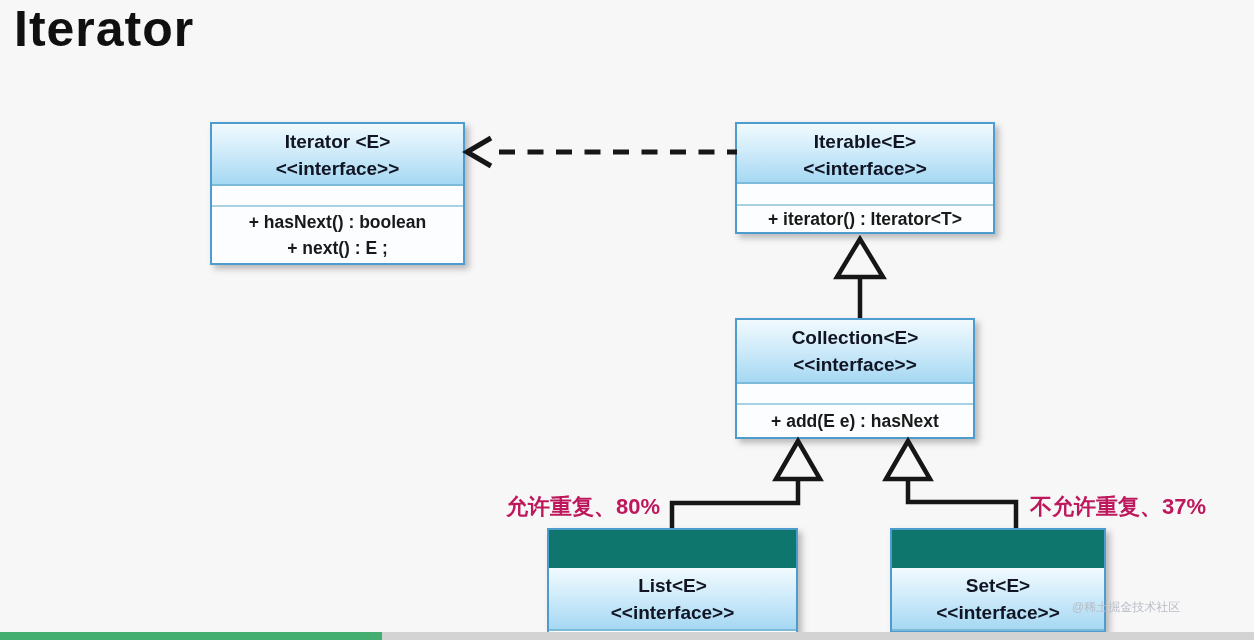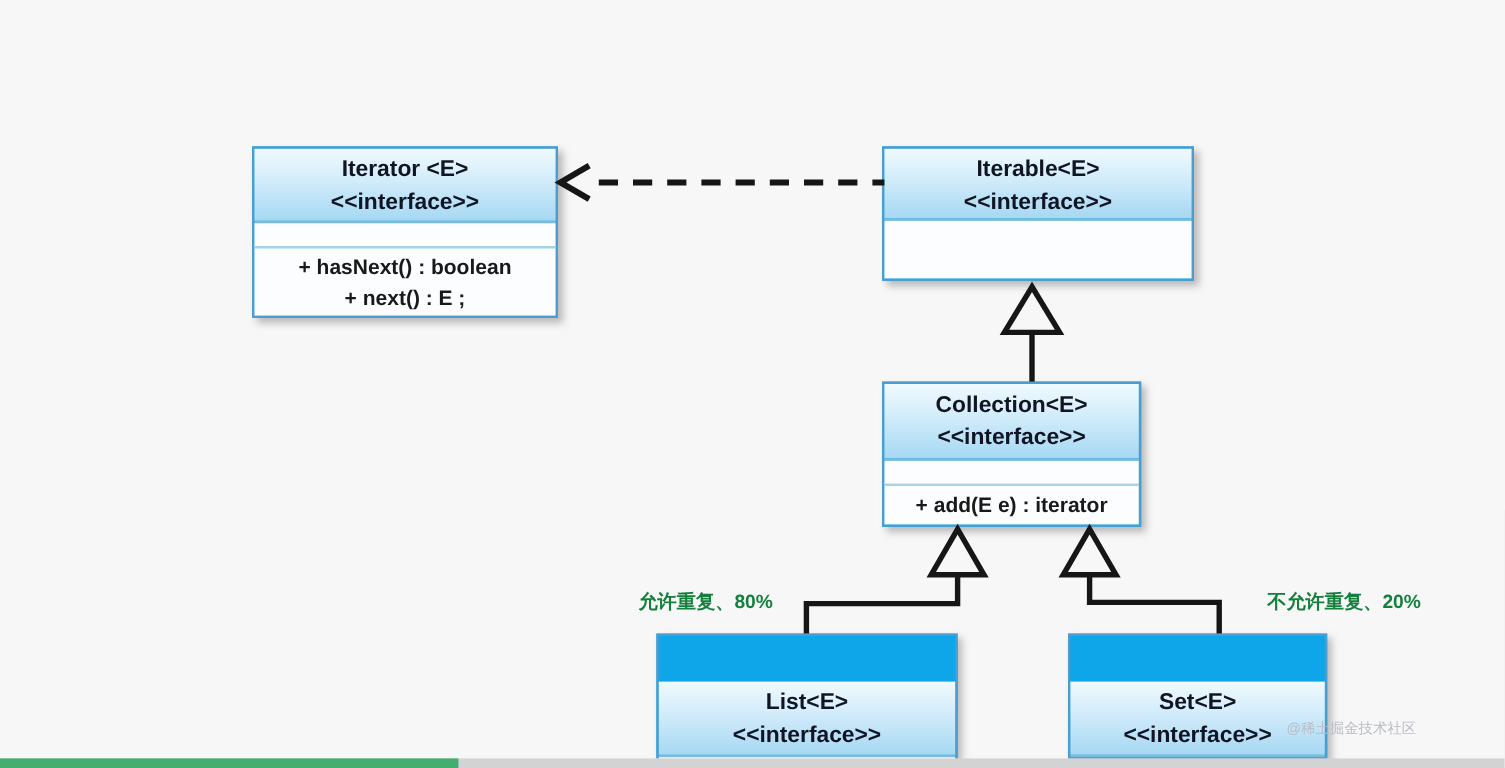--- a/index.html
+++ b/index.html
@@ -9,21 +9,21 @@
     background:#f7f7f8; overflow:hidden;
     font-family:"Liberation Sans", sans-serif;
   }
   .page-title {
     position:absolute; left:14px; top:0px;
     font-size:50px; font-weight:600; color:#101010; letter-spacing:1px;
   }
   
   .uml-box {
     position:absolute; display:flex; flex-direction:column;
-    background:#0ea5e9; border:2px solid #4e9bcd;
+    background:#0f766e; border:2px solid #4e9bcd;
     box-shadow:4px 4px 6px rgba(110,110,110,0.45);
   }
   .uml-header {
     flex:none; text-align:center; padding-top:4px;
     background:linear-gradient(180deg,#f0fafe 0%, #d6eefb 38%, #a6d8f3 100%);
     border-bottom:2px solid #7db9d8;
     color:#101423; font-weight:bold;
   }
   .uml-name, .uml-stereotype { display:block; font-size:19px; line-height:27px; }
   .uml-row {
@@ -33,82 +33,85 @@
   .uml-methods {
     display:flex; flex-direction:column; align-items:center; justify-content:center;
     color:#191919; font-weight:bold; font-size:17.5px; line-height:26px;
   }
   #box-iterator   { left:210px; top:122px; width:255px; height:143px; }
   #box-iterator   .uml-header { height:62px; }
   #box-iterator   .row-attrs  { height:21px; }
   #box-iterable   { left:735px; top:122px; width:260px; height:112px; }
   #box-iterable   .uml-header { height:60px; }
   #box-iterable   .row-attrs  { height:22px; }
-  #box-collection { left:735px; top:318px; width:216px; height:121px; }
+  #box-collection { left:735px; top:318px; width:240px; height:121px; }
   #box-collection .uml-header { height:64px; }
   #box-collection .row-attrs  { height:21px; }
   #box-list { left:547px; top:528px; width:251px; height:104px; }
   #box-set  { left:890px; top:528px; width:216px; height:104px;gap:44px; }
   #box-list .uml-header, #box-set .uml-header { height:63px;margin-top:38px; }
   #box-list .row-attrs,  #box-set .row-attrs  { height:20px; }
   
   .overlay { position:absolute; left:0; top:0; pointer-events:none; }
   
   .note {
-    position:absolute; font-weight:bold; font-size:16px; color:#15803d;
+    position:absolute; font-weight:bold; font-size:22px; color:#be185d;
     white-space:nowrap;
-    margin-left:26px;
   }
   #note-list { left:506px; top:492px; }
   #note-set  { left:1030px; top:492px; }
   .watermark {
     position:absolute; left:1072px; top:599px;
     font-size:12px; color:#b9bdc6; white-space:nowrap;
   }
   
   .progress-track {
     position:absolute; left:0; bottom:0; width:100%; height:8px;
     background:#d3d3d3;
   }
   .progress-fill { height:100%; width:30.5%; background:#44ae71; }
 </style>
 </head>
 <body>
 
 <div class="canvas">
 
+  <div class="page-title">Iterator</div>
 
   <div class="uml-box" id="box-iterator">
     <div class="uml-header">
       <span class="uml-name">Iterator &lt;E&gt;</span>
       <span class="uml-stereotype">&lt;&lt;interface&gt;&gt;</span>
     </div>
     <div class="uml-row row-attrs"></div>
     <div class="uml-row uml-methods">
       <span>+ hasNext() : boolean</span>
       <span>+ next() : E ;</span>
     </div>
   </div>
 
   <div class="uml-box" id="box-iterable">
     <div class="uml-header">
       <span class="uml-name">Iterable&lt;E&gt;</span>
       <span class="uml-stereotype">&lt;&lt;interface&gt;&gt;</span>
     </div>
     <div class="uml-row row-attrs"></div>
+    <div class="uml-row uml-methods">
+      <span>+ iterator() : Iterator&lt;T&gt;</span>
+    </div>
   </div>
 
   <div class="uml-box" id="box-collection">
     <div class="uml-header">
       <span class="uml-name">Collection&lt;E&gt;</span>
       <span class="uml-stereotype">&lt;&lt;interface&gt;&gt;</span>
     </div>
     <div class="uml-row row-attrs"></div>
     <div class="uml-row uml-methods">
-      <span>+ add(E e) : iterator</span>
+      <span>+ add(E e) : hasNext</span>
     </div>
   </div>
 
   <div class="uml-box" id="box-list">
     <div class="uml-header">
       <span class="uml-name">List&lt;E&gt;</span>
       <span class="uml-stereotype">&lt;&lt;interface&gt;&gt;</span>
     </div>
     <div class="uml-row row-attrs"></div>
     <div class="uml-row"></div>
@@ -140,21 +143,21 @@
       <polygon points="798,441 776,479 820,479" fill="#f7f7f8"></polygon>
     </g>
 
     <g stroke="#161616" stroke-width="4.5">
       <polyline points="1016,528 1016,502 908,502 908,479" fill="none"></polyline>
       <polygon points="908,441 886,479 930,479" fill="#f7f7f8"></polygon>
     </g>
   </svg>
 
   <div class="note" id="note-list">允许重复、80%</div>
-  <div class="note" id="note-set">不允许重复、20%</div>
+  <div class="note" id="note-set">不允许重复、37%</div>
 
   <div class="watermark">@稀土掘金技术社区</div>
 
   <div class="progress-track">
     <div class="progress-fill" style="width: 30.5%;"></div>
   </div>
 
 </div>
 
 </body></html>

